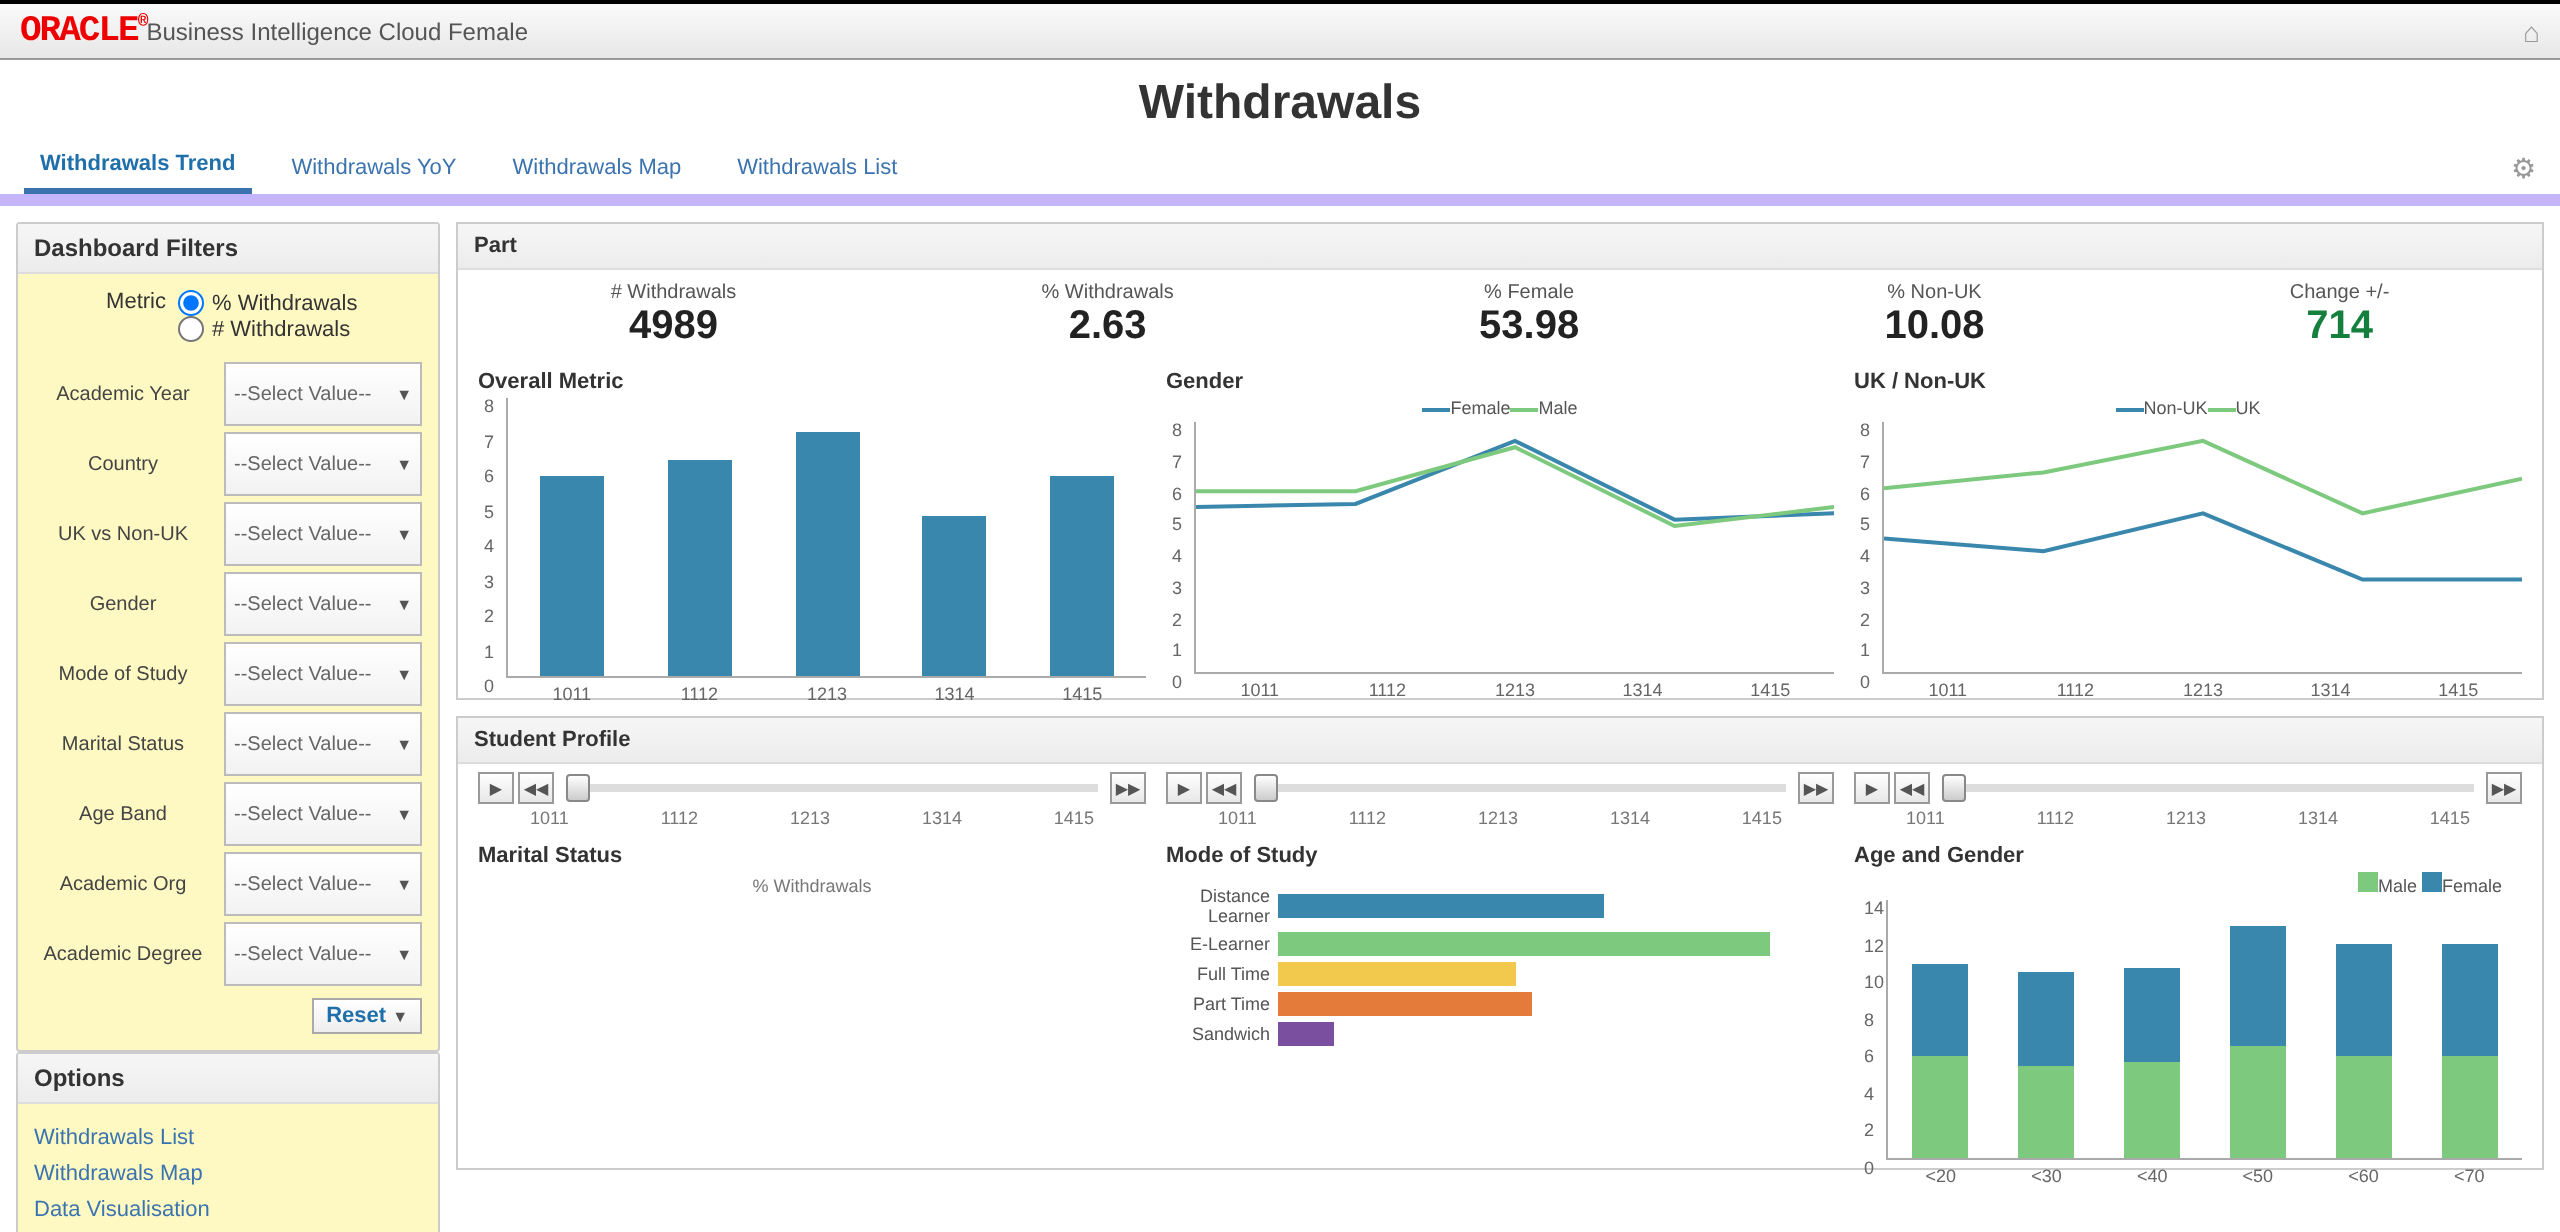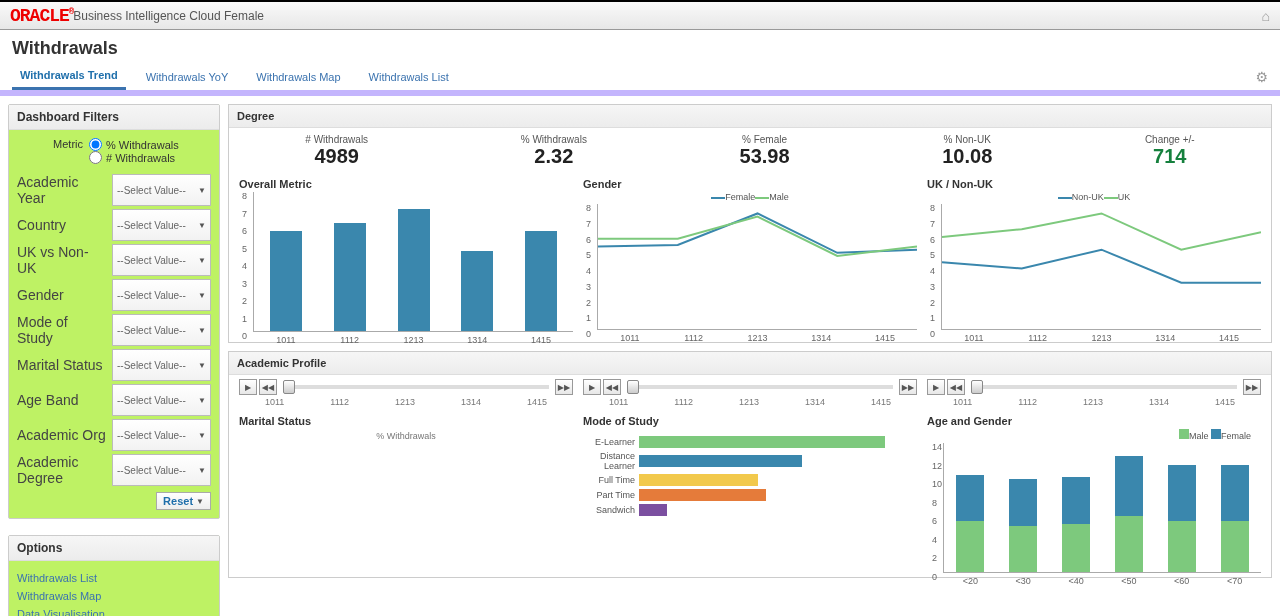--- a/index.html
+++ b/index.html
@@ -2,35 +2,35 @@
 <html><head>
 <meta charset="utf-8">
 <style>
   * { box-sizing: border-box; margin: 0; padding: 0; }
   html, body { width: 1280px; height: 616px; font-family: Arial, Helvetica, sans-serif; font-size: 11px; color: #333; background: #fff; overflow: hidden; }
   .topbar { height: 30px; border-top: 2px solid #000; border-bottom: 1px solid #999; background: linear-gradient(#fafafa,#e7e7e7); display:flex; align-items:center; padding:0 10px; }
   .logo { font-family: Liberation Mono, monospace; font-weight: bold; font-size: 18px; letter-spacing: -1px; color:#e00; }
   .logo sup { color:#e00; font-size:9px; }
   .subtitle { color:#555; font-size:12px; }
   .home-icon { margin-left:auto; color:#999; font-size:14px; }
-  .page-title { font-size:18px; font-weight:bold; padding:8px 12px 4px; }
+  .page-title { font-size:24px; font-weight:bold; padding:8px 12px 4px;text-align:center; }
   .tabs { display:flex; align-items:center; border-bottom:6px solid #c4b5fd; padding:0 12px; }
   .tab { padding:6px 8px; margin-right:12px; color:#3b73af; cursor:pointer; font-size:11px; }
   .tab.active { color:#1f6fab; font-weight:bold; border-bottom:3px solid #3b73af; }
   .gear { margin-left:auto; color:#999; font-size:14px; }
   .main { display:flex; height: calc(616px - 30px - 30px - 28px); }
   .sidebar { width:228px; padding:8px; }
-  .panel { border:1px solid #ccc; border-radius:2px; margin-bottom:16px; background:#bef264; }
+  .panel { border:1px solid #ccc; border-radius:2px; margin-bottom:0; background:#fef9c3; }
   .panel-h { background:linear-gradient(#f6f6f6,#ececec); border-bottom:1px solid #ddd; padding:5px 8px; font-weight:bold; font-size:12px; }
   .panel-b { padding:8px; }
   .metric-row { display:flex; align-items:flex-start; margin-bottom:10px; }
   .metric-label { width:72px; text-align:right; padding-right:6px; }
   .radio-opt { display:flex; align-items:center; gap:4px; font-size:11px; }
   .filter-row { display:flex; align-items:center; margin:3px 0; }
-  .filter-label { width:95px; text-align:left; padding-right:6px; color:#444; font-size:14px; }
+  .filter-label { width:95px; text-align:center; padding-right:6px; color:#444; font-size:10px; }
   .select { flex:1; border:1px solid #bbb; height:32px; display:flex; align-items:center; justify-content:space-between; padding:0 4px; font-size:10px; background:linear-gradient(#fff,#f2f2f2); color:#666; }
   .caret { font-size:8px; color:#555; }
   .reset { text-align:right; margin-top:6px; }
   .reset-btn { display:inline-flex; align-items:center; gap:3px; background:linear-gradient(#fff,#eee); border:1px solid #aaa; padding:2px 6px; color:#1f6fab; font-weight:bold; font-size:11px; }
   .opt-link { color:#3b73af; padding:3px 0; font-size:11px; cursor:pointer; }
   .content { flex:1; padding:8px 8px 0 0; overflow:hidden; }
   .section { border:1px solid #ccc; margin-bottom:8px; }
   .section-h { background:linear-gradient(#f6f6f6,#ececec); border-bottom:1px solid #ddd; padding:5px 8px; font-weight:bold; }
   .kpis { display:flex; justify-content:space-around; padding:6px 0 10px; }
   .kpi { text-align:center; }
@@ -185,29 +185,29 @@
           <div class="opt-link">Withdrawals List</div>
           <div class="opt-link">Withdrawals Map</div>
           <div class="opt-link">Data Visualisation</div>
         </div>
     </div>
   </div>
 
   <div class="content">
 
     <div class="section">
-      <div class="section-h">Degree</div>
+      <div class="section-h">Part</div>
       <div class="kpis" id="kpis">
           <div class="kpi">
    <div class="kpi-t"># Withdrawals</div>
    <div class="kpi-v ">4989</div>
  </div>
           <div class="kpi">
    <div class="kpi-t">% Withdrawals</div>
-   <div class="kpi-v ">2.32</div>
+   <div class="kpi-v ">2.63</div>
  </div>
           <div class="kpi">
    <div class="kpi-t">% Female</div>
    <div class="kpi-v ">53.98</div>
  </div>
           <div class="kpi">
    <div class="kpi-t">% Non-UK</div>
    <div class="kpi-v ">10.08</div>
  </div>
           <div class="kpi">
@@ -288,21 +288,21 @@
               <svg width="100%" height="126" viewBox="0 0 320 126" preserveAspectRatio="none" style="position: absolute; left: 0px; top: 0px;">
                 <path d="M0 58.275000000000006 L80 64.575 L160 45.67500000000001 L240 78.75 L320 78.75" stroke="#3a87ad" fill="none" stroke-width="2"></path>
                 <path d="M0 33.07499999999999 L80 25.19999999999999 L160 9.449999999999989 L240 45.67500000000001 L320 28.349999999999994" stroke="#7dc97d" fill="none" stroke-width="2"></path>
               </svg>
             </div>
         </div>
       </div>
     </div>
 
     <div class="section">
-      <div class="section-h">Academic Profile</div>
+      <div class="section-h">Student Profile</div>
       <div class="sp-row" id="player-row">
           <div class="sp-col">
     <div class="player">
       <span class="pbtn">▶</span>
       <span class="pbtn">◀◀</span>
       <div class="track">
                 <div class="thumb"></div>
               </div>
       <span class="pbtn">▶▶</span>
     </div>
@@ -353,29 +353,29 @@
 
         <div class="sp-col">
           <div class="chart-title">Marital Status</div>
           <div class="caption">% Withdrawals</div>
         </div>
 
         <div class="sp-col">
           <div class="chart-title">Mode of Study</div>
           <div id="hbars" style="padding-top:4px;">
               <div class="hbar-row">
+      <div class="hbar-label">Distance Learner</div>
+      <div class="hbar-track">
+                  <div class="hbar" style="width:58.57142857142856%; background:#3a87ad"></div>
+                </div>
+    </div>
+              <div class="hbar-row">
       <div class="hbar-label">E-Learner</div>
       <div class="hbar-track">
                   <div class="hbar" style="width:88.57142857142858%; background:#7dc97d"></div>
-                </div>
-    </div>
-              <div class="hbar-row">
-      <div class="hbar-label">Distance Learner</div>
-      <div class="hbar-track">
-                  <div class="hbar" style="width:58.57142857142856%; background:#3a87ad"></div>
                 </div>
     </div>
               <div class="hbar-row">
       <div class="hbar-label">Full Time</div>
       <div class="hbar-track">
                   <div class="hbar" style="width:42.857142857142854%; background:#f2c94c"></div>
                 </div>
     </div>
               <div class="hbar-row">
       <div class="hbar-label">Part Time</div>

